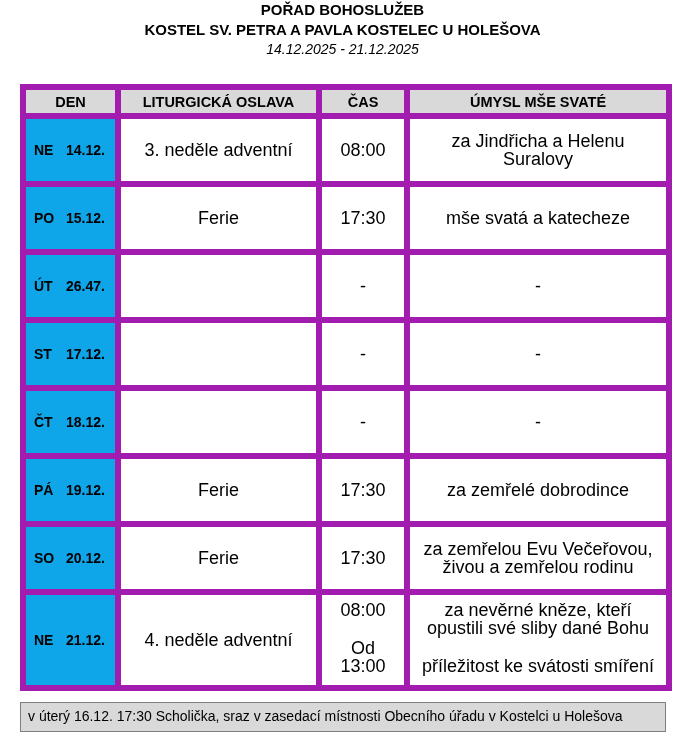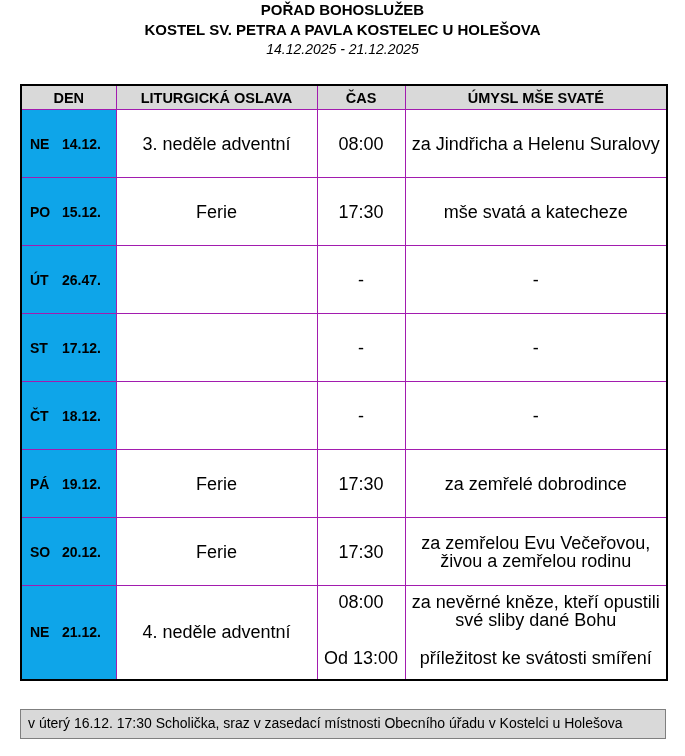--- a/index.html
+++ b/index.html
@@ -15,21 +15,21 @@
   .page-title, .page-subtitle { font-size: 15px; font-weight: bold; line-height: 20px; }
   .date-range { font-size: 14px; line-height: 19px; font-style: italic; }
 
   .schedule-table {
     border-collapse: collapse;
     table-layout: fixed;
     width: 646px;
     margin: 25px 0 0 20px;
     border: 2px solid #000000;
   }
-  .schedule-table th, .schedule-table td { border: 1px solid #a21caf; overflow: hidden; }
+  .schedule-table th, .schedule-table td { border: 6px solid #a21caf; overflow: hidden; }
   .schedule-table thead th {
     background: #d9d9d9;
     font-size: 14.5px;
     font-weight: bold;
     text-align: center;
     height: 21px;
     padding: 1px 2px;
   }
   .row { height: 68px; }
   .row-tall { height: 94px; }
@@ -59,21 +59,21 @@
     flex-direction: column;
     justify-content: space-between;
     align-items: center;
     height: 86px;
     padding: 4px 0 8px 0;
     box-sizing: border-box;
   }
 
   .footer-note {
     width: 646px;
-    margin: 28px 0 0 20px;
+    margin: 11px 0 0 20px;
     background: #d9d9d9;
     border: 1px solid #7f7f7f;
     box-sizing: border-box;
     font-size: 14px;
     line-height: 19px;
     padding: 4px 8px 5px 7px;
     text-align: left;
   }
 </style>
 </head>

